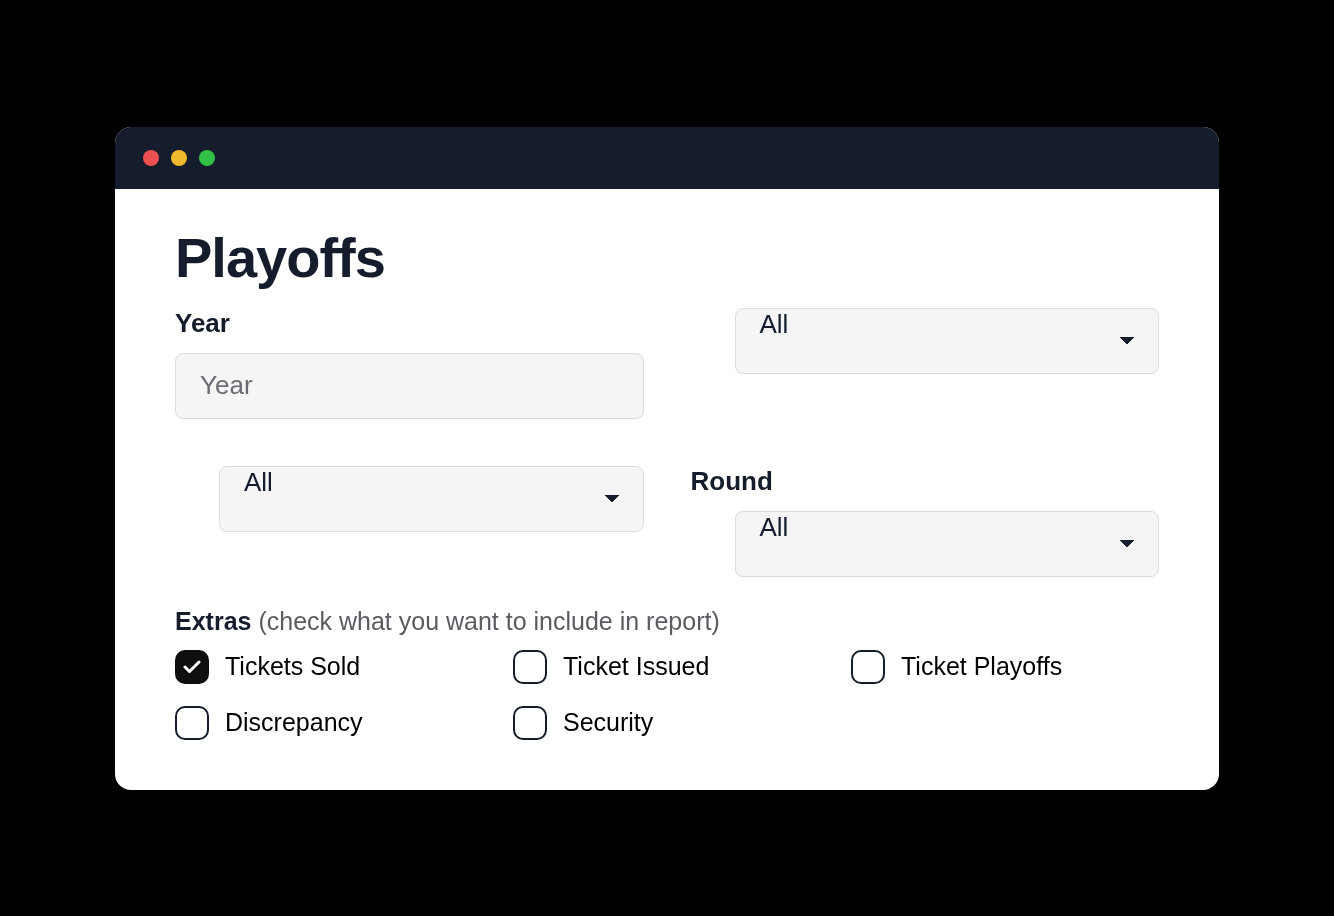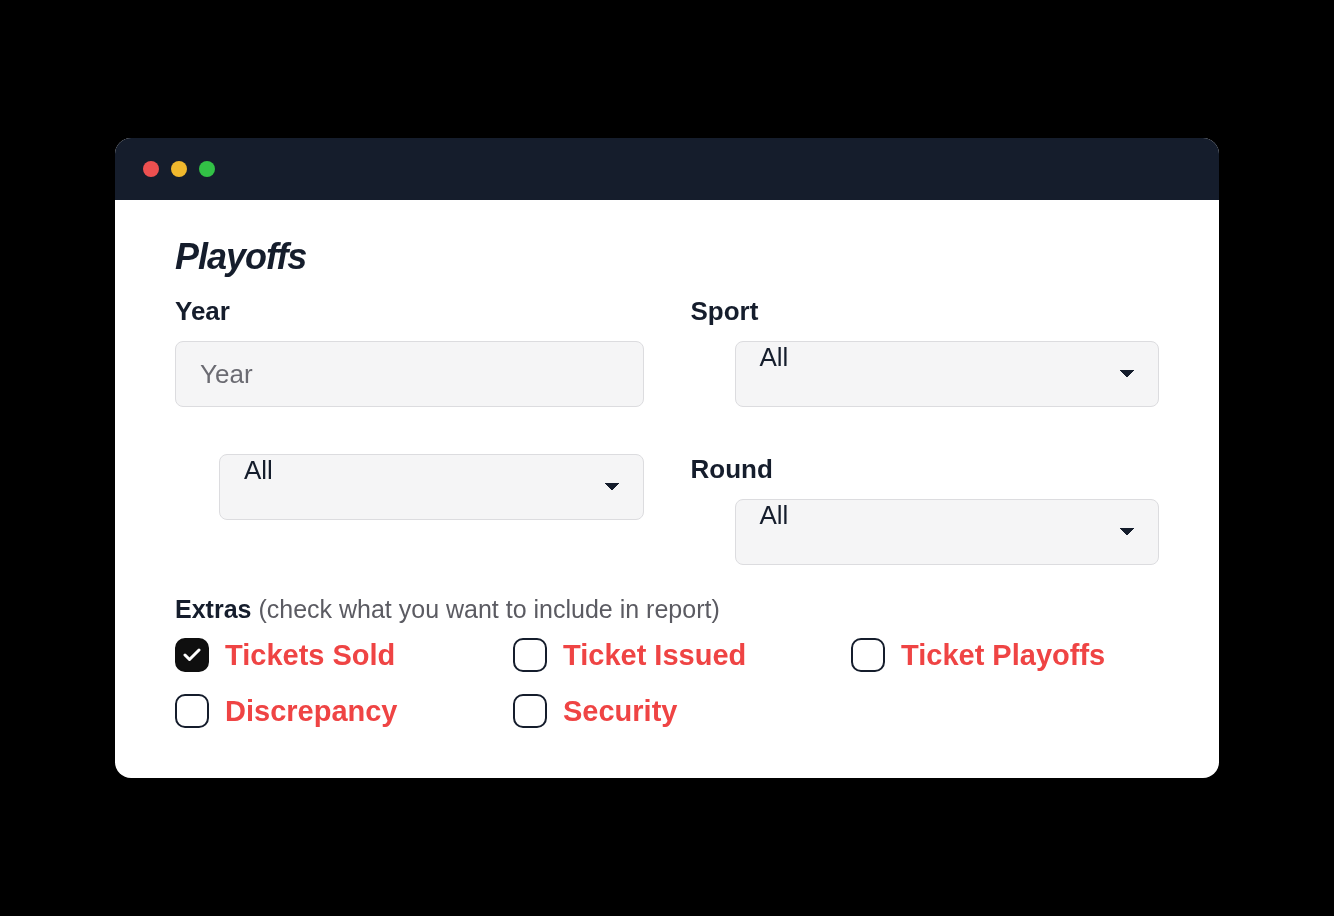--- a/index.html
+++ b/index.html
@@ -36,26 +36,25 @@
       height: 16px;
       border-radius: 50%;
     }
     .tl-red { background: #ed5050; }
     .tl-yellow { background: #f0b82d; }
     .tl-green { background: #32c146; }
     .content {
       padding: 36px 60px 50px 60px;
     }
     .page-title {
-      font-size: 36px;
+      font-size: 56px;
       font-weight: 800;
       color: #151d2c;
       letter-spacing: -1px;
       margin-bottom: 18px;
-      font-style: italic;
     }
     .form-grid {
       display: grid;
       grid-template-columns: 1fr 1fr;
       column-gap: 40px;
       row-gap: 18px;
       margin-bottom: 30px;
       gap: 47px;
     }
     .field-label {
@@ -128,23 +127,23 @@
       display: flex;
       align-items: center;
       justify-content: center;
       flex-shrink: 0;
     }
     .checkbox-box.checked {
       background: #0f0f0f;
       border-color: #0f0f0f;
     }
     .checkbox-label {
-      font-size: 29px;
-      color: #ef4444;
-      font-weight: 700;
+      font-size: 25px;
+      color: #000000;
+      font-weight: 400;
     }
   </style>
 </head>
 <body>
 
 <div class="window">
   <div class="titlebar">
     <div class="traffic-light tl-red"></div>
     <div class="traffic-light tl-yellow"></div>
     <div class="traffic-light tl-green"></div>
@@ -152,21 +151,20 @@
   <div class="content">
     <h1 class="page-title">Playoffs</h1>
 
     <div class="form-grid">
       <div>
         <div class="field-label">Year</div>
         <input class="field-input" type="text" placeholder="Year" style="">
       </div>
 
       <div>
-        <div class="field-label">Sport</div>
         <div class="select-wrap">
           <div class="field-select">All</div>
           <span class="select-arrow">
             <svg width="16" height="10" viewBox="0 0 16 10">
                 <path d="M1 1 L8 8 L15 1" fill="#151d2c" stroke="#151d2c" stroke-width="1"></path>
               </svg>
           </span>
         </div>
       </div>
 

